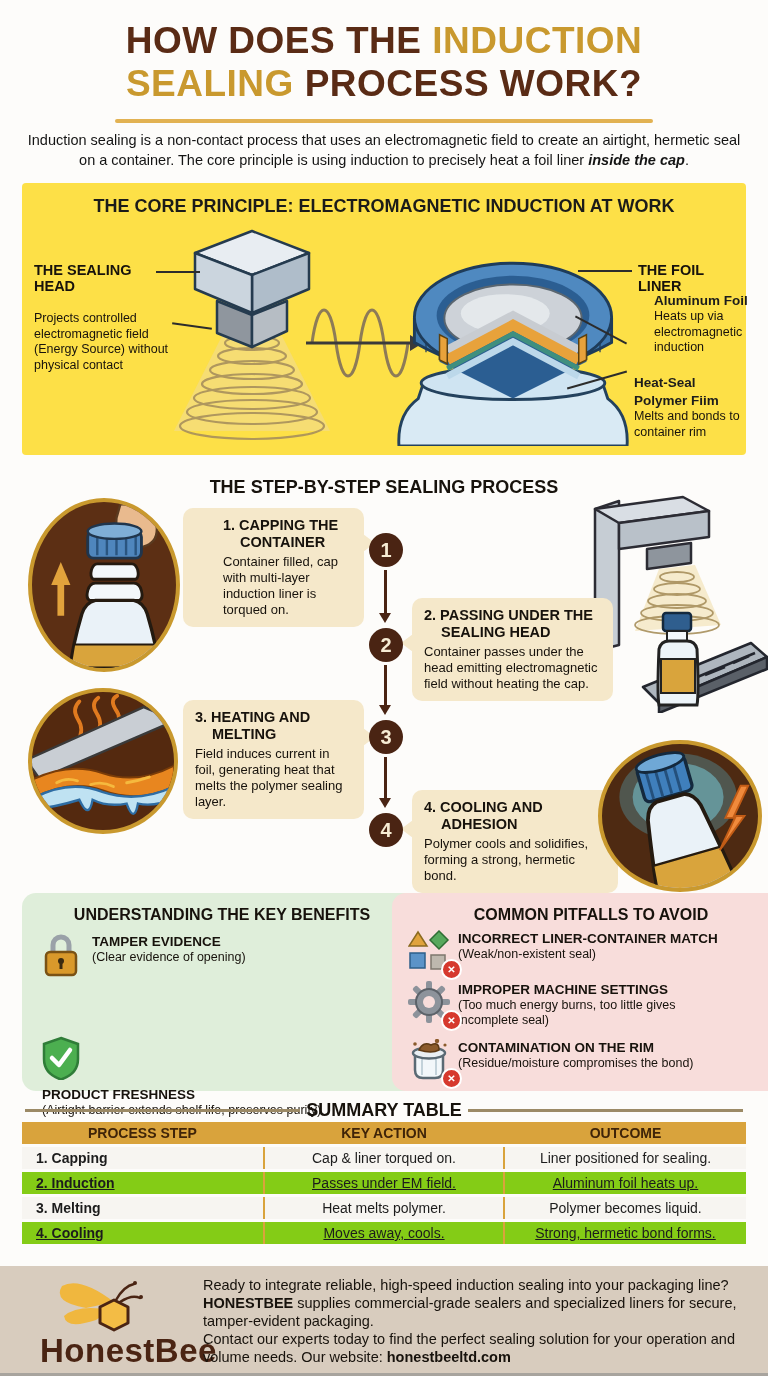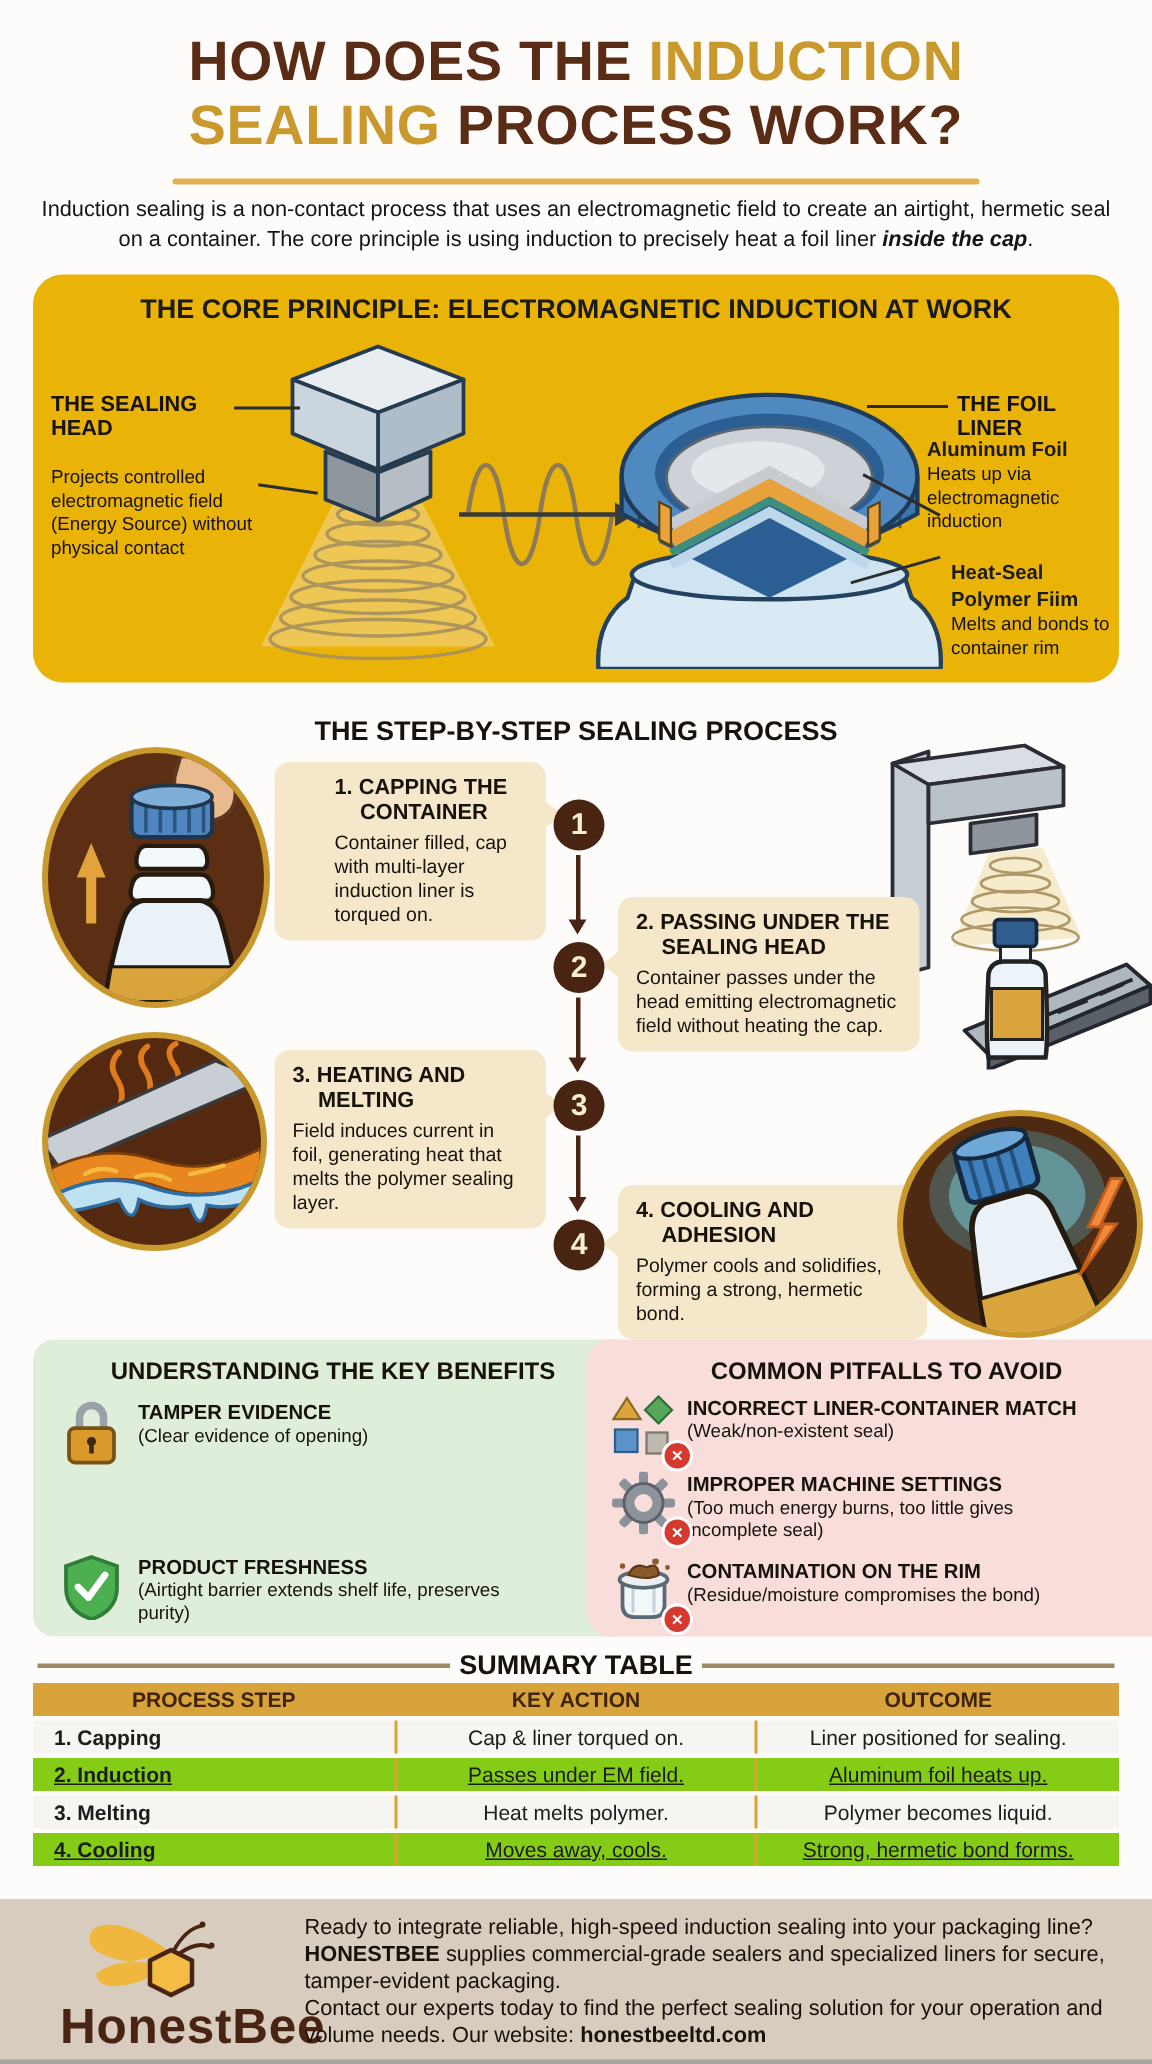--- a/index.html
+++ b/index.html
@@ -9,21 +9,21 @@
 
   
   .main-title{left:0;top:20px;width:768px;text-align:center;font-weight:800;
               font-size:37px;line-height:1.16;letter-spacing:.5px;}
   .main-title .brown{color:#5A2B15;}
   .main-title .gold{color:#C9992E;}
   .title-rule{left:115px;top:119px;width:538px;height:4px;background:#E2B252;border-radius:2px;}
   .intro{left:24px;top:130px;width:720px;text-align:center;font-size:14.5px;line-height:1.38;color:#141414;}
 
   
-  .core-panel{left:22px;top:183px;width:724px;height:272px;background:#eab308;border-radius:20px;}
+  .core-panel{left:22px;top:183px;width:724px;height:272px;background:#fde047;border-radius:4px;}
   .core-title{left:0;top:13px;width:100%;text-align:center;font-size:18px;font-weight:800;color:#1b1b19;}
   .side-label{font-size:14.5px;font-weight:800;color:#17120c;line-height:1.1;}
   .side-desc{font-size:12.5px;line-height:1.25;color:#17120c;}
   .lead{height:2px;background:#2c2c2c;}
   .core-right b{font-size:13.5px;}
 
   
   .steps-title{left:0;top:477px;width:768px;text-align:center;font-size:18px;font-weight:800;color:#17120c;}
   .step-box{position:absolute;background:#F5E8CA;border-radius:10px;padding:9px 12px;box-sizing:border-box;}
   .step-box h4{font-size:14.5px;font-weight:800;margin:0 0 4px;color:#17120c;line-height:1.15;
@@ -141,21 +141,21 @@
     </svg>
 
     <div class="abs side-label" style="left:12px;top:80px;width:124px;">THE SEALING HEAD</div>
     <div class="abs lead" style="left:134px;top:88px;width:44px;"></div>
     <div class="abs side-desc" style="left:12px;top:128px;width:140px;">Projects controlled electromagnetic field (Energy Source) without physical contact</div>
     <div class="abs lead" style="left:150px;top:142px;width:40px;transform:rotate(8deg);"></div>
 
     <div class="abs lead" style="left:556px;top:87px;width:54px;"></div>
     <div class="abs side-label" style="left:616px;top:80px;width:104px;">THE FOIL LINER</div>
     <div class="abs lead" style="left:550px;top:146px;width:58px;transform:rotate(28deg);"></div>
-    <div class="abs core-right" style="left:596px;top:108px;width:106px;">
+    <div class="abs core-right" style="left:632px;top:108px;width:106px;">
       <b>Aluminum Foil</b>
       <div class="side-desc">Heats up via electromagnetic induction</div>
     </div>
     <div class="abs lead" style="left:544px;top:196px;width:62px;transform:rotate(-16deg);"></div>
     <div class="abs core-right" style="left:612px;top:190px;width:106px;">
       <b>Heat-Seal Polymer Fiim</b>
       <div class="side-desc">Melts and bonds to container rim</div>
     </div>
   </div>
 
@@ -291,21 +291,21 @@
             <rect x="17.5" y="28" width="3" height="8" fill="#3A2A10"></rect>
         </svg>
       </div>
       <div>
         <h5>TAMPER EVIDENCE</h5>
         <p>(Clear evidence of opening)</p>
       </div>
     </div>
 
 
-    <div class="prow" style="left:20px;top:143px;width:320px;">
+    <div class="prow" style="left:20px;top:143px;width:320px;flex-direction:column;">
       <div class="ic">
         <svg width="38" height="44" viewBox="0 0 38 44">
           <path d="M19,2 L36,8 V23 C36,34 28,40.5 19,43.5 C10,40.5 2,34 2,23 V8 Z" fill="#4CAF50" stroke="#2F7D38" stroke-width="2.5"></path>
           <polyline points="10,22 17,29 28,14" fill="none" stroke="#FFFFFF" stroke-width="4.5" stroke-linecap="round" stroke-linejoin="round"></polyline>
         </svg>
       </div>
       <div>
         <h5>PRODUCT FRESHNESS</h5>
         <p>(Airtight barrier extends shelf life, preserves purity)</p>
       </div>

